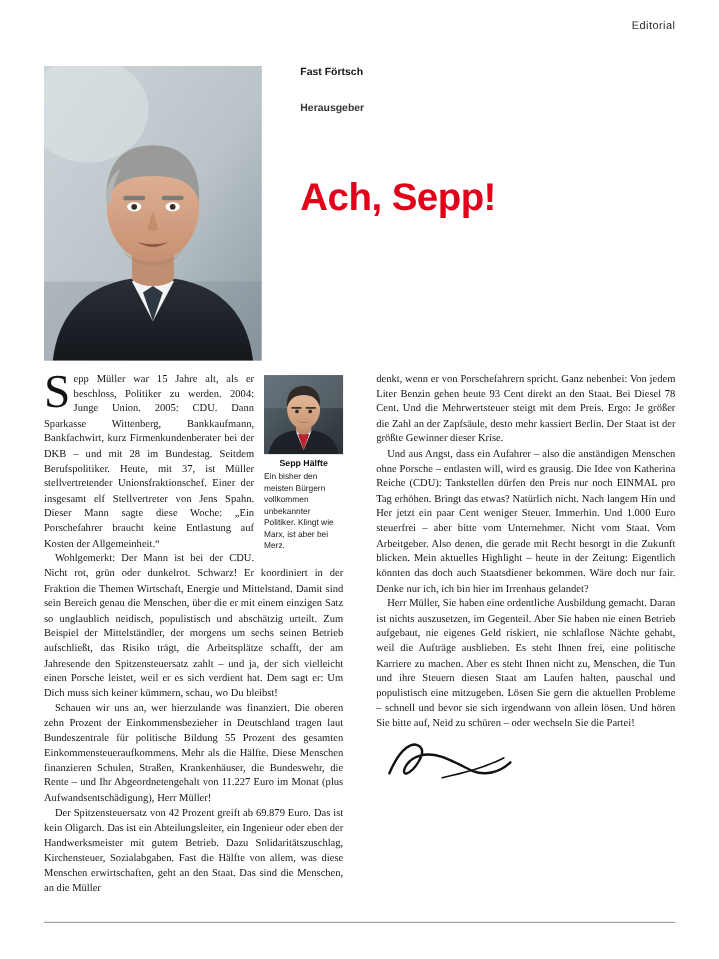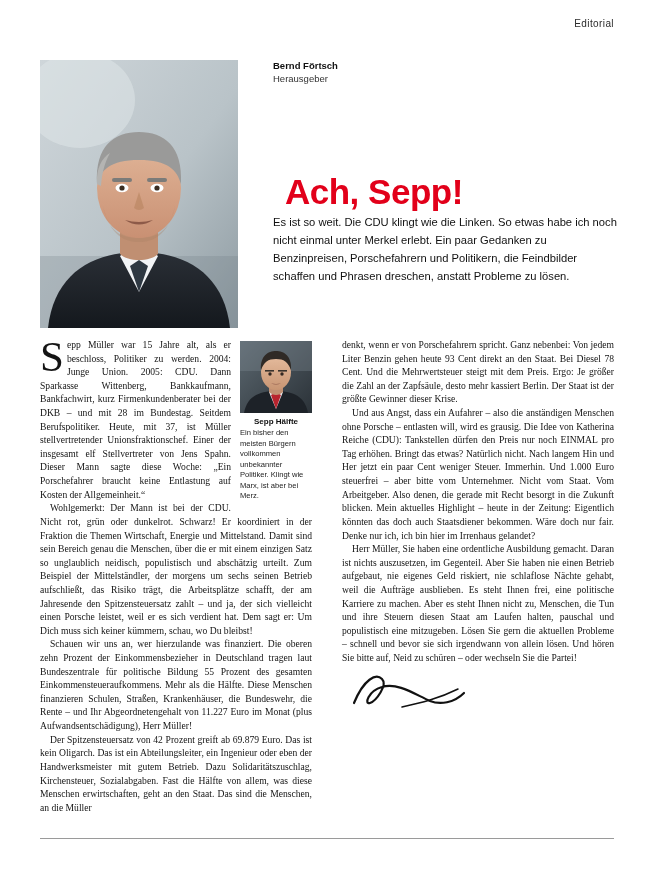--- a/index.html
+++ b/index.html
@@ -61,34 +61,35 @@
     font-family: "Liberation Sans", sans-serif;
     line-height: 1.35;
   }
   .byline .name {
     font-size: 9.5px;
     font-weight: 700;
     color: #111;
   }
   .byline .role {
     font-size: 9.5px;
-    font-weight: 400;
+    font-weight: 700;
     color: #333;
+    margin-top: 20px;
   }
 
   .headline {
     position: absolute;
     left: 233px;
     top: 112px;
     font-family: "Liberation Sans", sans-serif;
     font-size: 35px;
     font-weight: 700;
     letter-spacing: -0.5px;
     color: #e2001a;
-    margin: 12px;
+    margin: 0;
   }
   .standfirst {
     position: absolute;
     left: 233px;
     top: 165px;
     width: 345px;
     font-family: "Liberation Sans", sans-serif;
     font-size: 11.2px;
     line-height: 1.62;
     color: #111;
@@ -244,27 +245,26 @@
 
         <path d="M99 132 L94 148 q5 4 10 0 z" fill="#b8845f" opacity="0.6"></path>
 
         <path d="M85 160 q14 9 28 0 q-14 4 -28 0 z" fill="#8d5a48"></path>
 
         <path d="M63 146 C70 176 85 182 99 182 C113 182 128 176 135 146 C130 172 116 178 99 178 C82 178 68 172 63 146 Z" fill="#a98163" opacity="0.35"></path>
       </svg>
     </div>
 
     <div class="byline">
-      <div class="name">Bernd Förtsch</div>
+      <div class="name">Fast Förtsch</div>
       <div class="role">Herausgeber</div>
     </div>
 
     <h1 class="headline">Ach, Sepp!</h1>
 
-    <div class="standfirst">Es ist so weit. Die CDU klingt wie die Linken. So etwas habe ich noch nicht einmal unter Merkel erlebt. Ein paar Gedanken zu Benzinpreisen, Porschefahrern und Politikern, die Feindbilder schaffen und Phrasen dreschen, anstatt Probleme zu lösen.</div>
   </div>
 
   <div class="columns">
 
     <div class="col left">
 
       <div class="inline-figure">
         <div class="photo">
           <svg width="72" height="72" viewBox="0 0 72 72">
             <defs>

